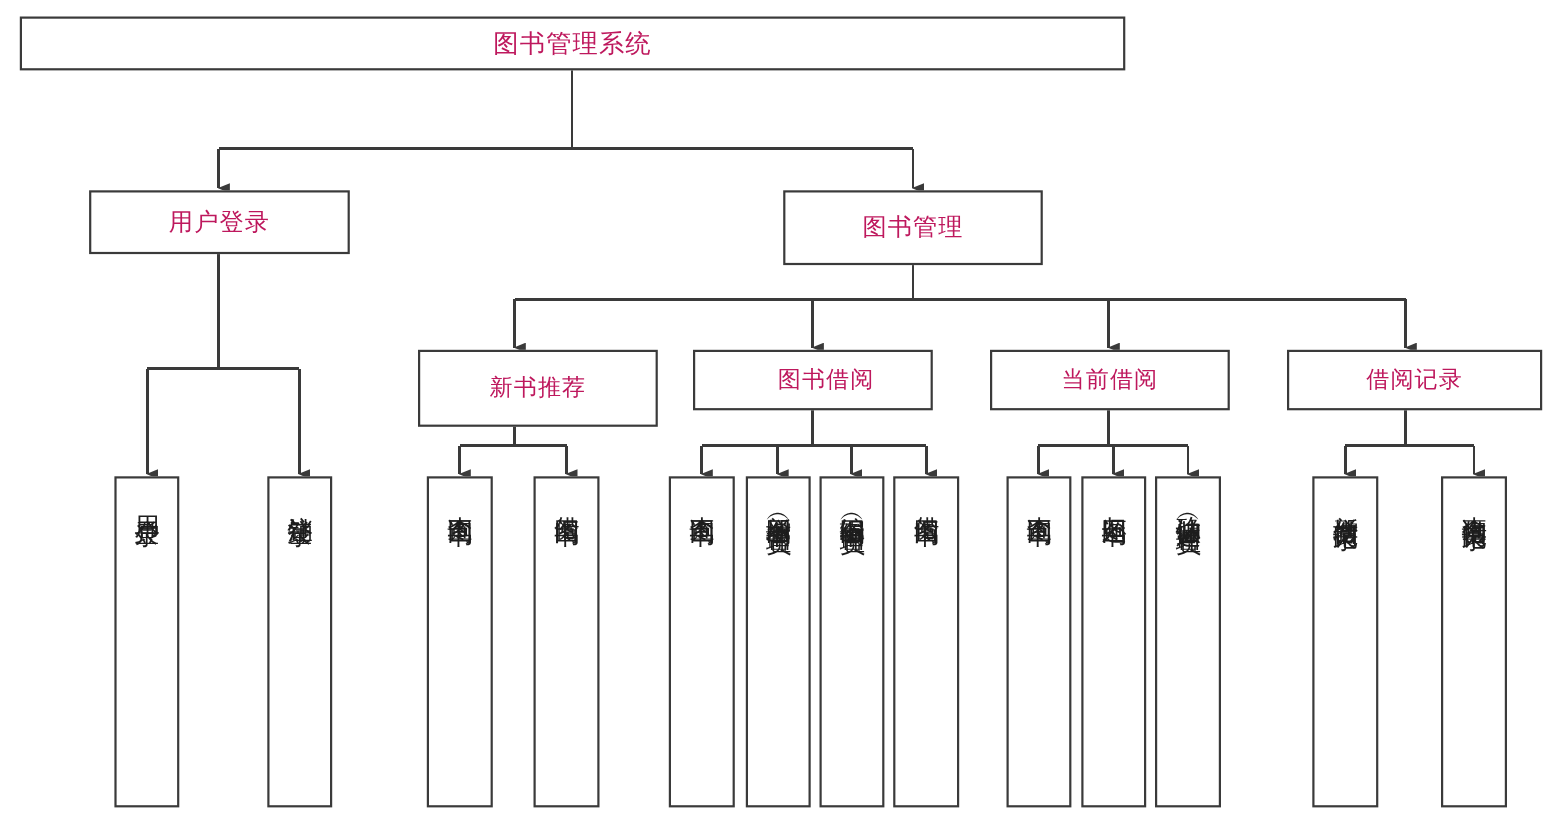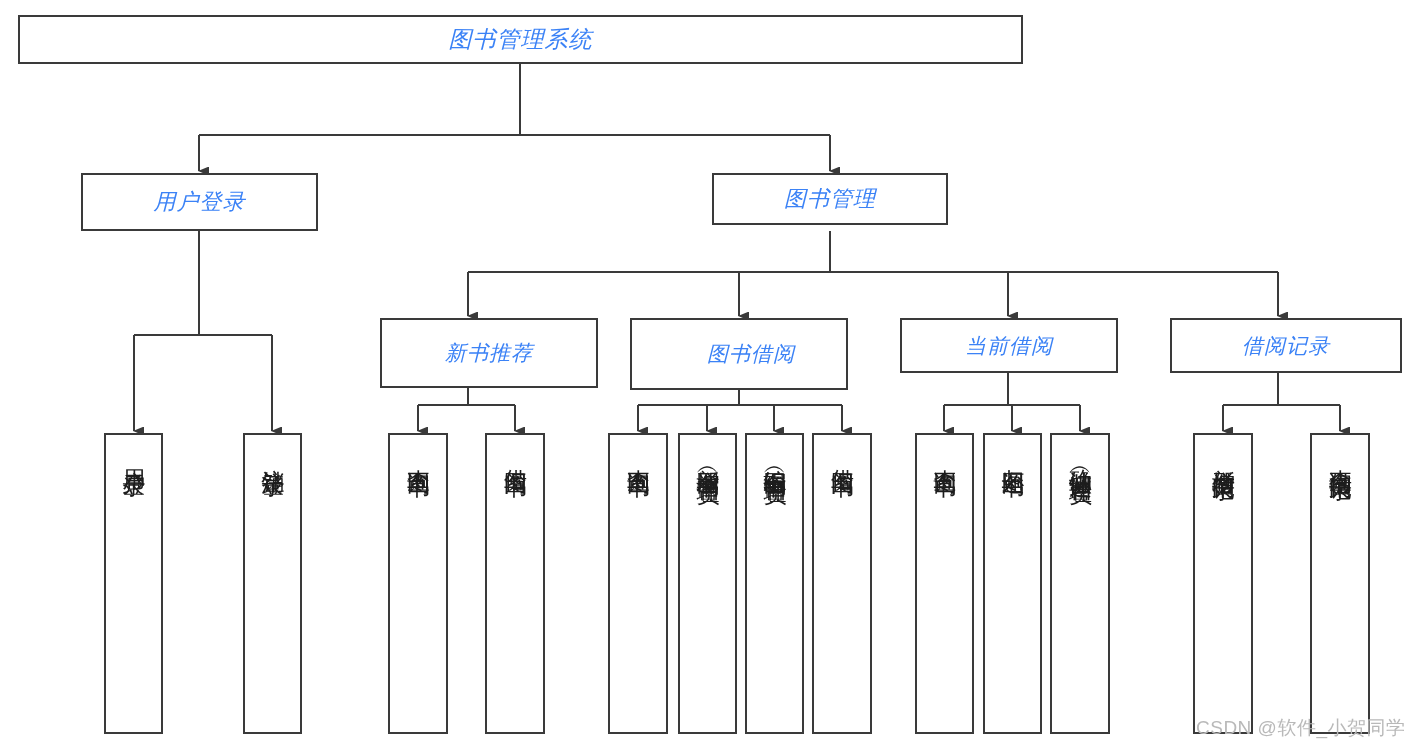--- a/index.html
+++ b/index.html
@@ -35,22 +35,21 @@
     color: #1d1d1d;
   }
   .node-box.level-root {
     border-width: 2px;
   }
   .node-label-h {
     font-size: 22px;
     line-height: 1.1;
     letter-spacing: 1px;
     white-space: nowrap;
-    color: #3b82f6;
-    font-style: italic;
+    color: #be185d;
   }
   .node-box.level-root .node-label-h {
     font-size: 23px;
   }
   .node-box.level-2 .node-label-h {
     font-size: 22px;
   }
   .node-box.level-3 .node-label-h {
     font-size: 21px;
   }
@@ -126,27 +125,27 @@
       </g>
   </svg>
 
   <div id="nodes-layer">
       <div class="node-box level-root" style="left: 18px; top: 15px; width: 1005px; height: 49px;">
         <span class="node-label-h">图书管理系统</span>
       </div>
       <div class="node-box level-2" style="left: 81px; top: 173px; width: 237px; height: 58px;">
         <span class="node-label-h">用户登录</span>
       </div>
-      <div class="node-box level-2" style="left: 712px; top: 173px; width: 236px; height: 52px;">
+      <div class="node-box level-2" style="left: 712px; top: 173px; width: 236px; height: 68px;">
         <span class="node-label-h">图书管理</span>
       </div>
       <div class="node-box level-3" style="left: 380px; top: 318px; width: 218px; height: 70px;">
         <span class="node-label-h">新书推荐</span>
       </div>
-      <div class="node-box level-3" style="left: 630px; top: 318px; width: 218px; height: 72px; padding-left: 24px;">
+      <div class="node-box level-3" style="left: 630px; top: 318px; width: 218px; height: 55px; padding-left: 24px;">
         <span class="node-label-h">图书借阅</span>
       </div>
       <div class="node-box level-3" style="left: 900px; top: 318px; width: 218px; height: 55px; text-align: right;">
         <span class="node-label-h">当前借阅</span>
       </div>
       <div class="node-box level-3" style="left: 1170px; top: 318px; width: 232px; height: 55px;">
         <span class="node-label-h">借阅记录</span>
       </div>
       <div class="node-box level-4 leaf" style="left: 104px; top: 433px; width: 59px; height: 301px;">
         <span class="node-label-v">用户登录</span>
@@ -182,15 +181,14 @@
         <span class="node-label-v">确认归还（管理员）</span>
       </div>
       <div class="node-box level-4 leaf" style="left: 1193px; top: 433px; width: 60px; height: 301px;">
         <span class="node-label-v">新增借阅记录</span>
       </div>
       <div class="node-box level-4 leaf" style="left: 1310px; top: 433px; width: 60px; height: 301px;">
         <span class="node-label-v">查询借阅记录</span>
       </div>
     </div>
 
-  <div class="watermark" style="left: 1196px; top: 715px; color: rgb(185, 185, 185);">CSDN @软件_小贺同学</div>
 
 </div>
 
 </body></html>

